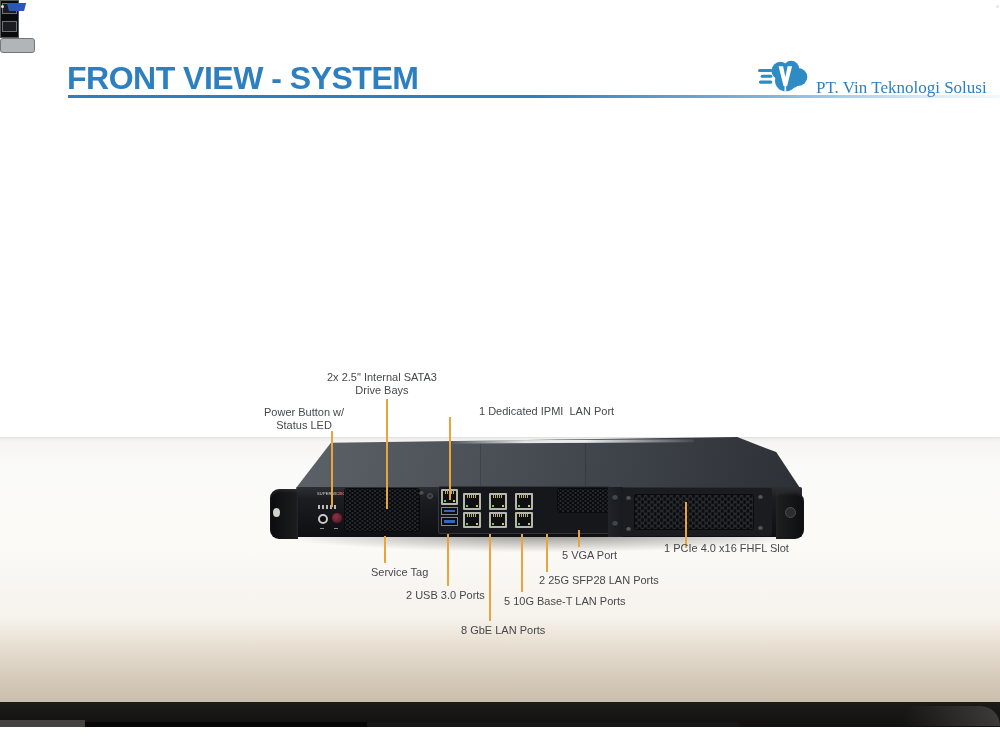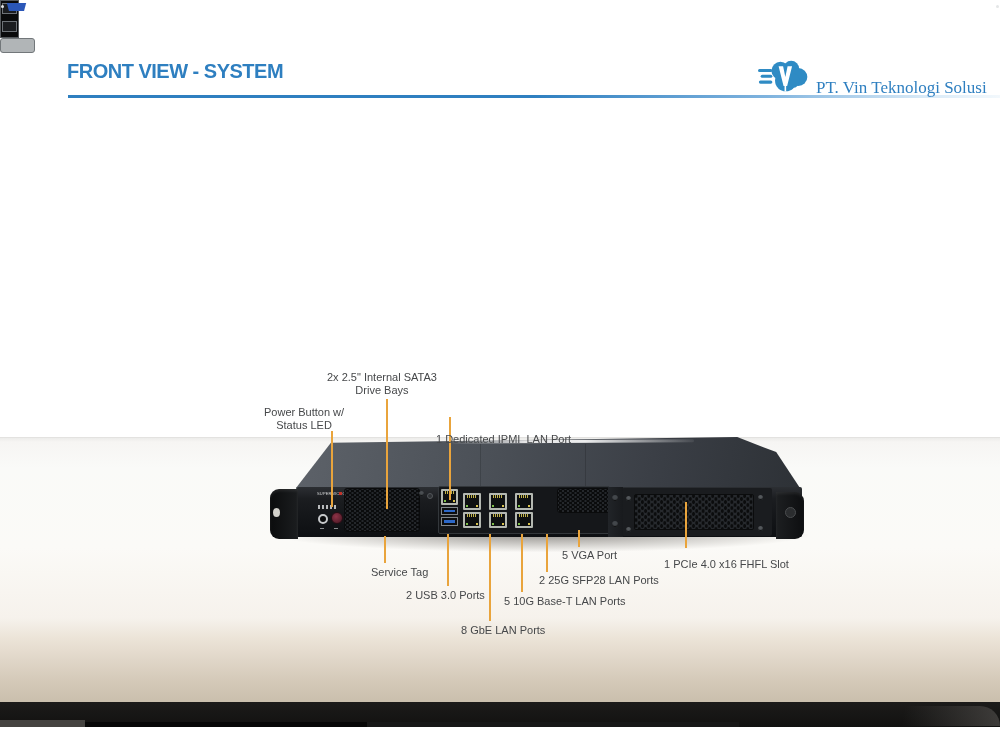--- a/index.html
+++ b/index.html
@@ -4,21 +4,21 @@
 <style>
   html,body{margin:0;padding:0;}
   body{
     width:1000px;height:750px;position:relative;overflow:hidden;
     background:#ffffff;font-family:"Liberation Sans",sans-serif;
   }
   .abs{position:absolute;}
 
   
   .title{
-    left:67px;top:60px;font-size:20px;font-weight:bold;letter-spacing:-.5px;
+    left:67px;top:60px;font-size:32px;font-weight:bold;letter-spacing:-.5px;
     color:#2e7fc0;white-space:pre;
   }
   .title-rule{
     left:68px;top:95px;width:932px;height:3px;
     background:linear-gradient(to right,#2e7fc0 0%,#2e7fc0 50%,#7fb3de 75%,#d9eaf7 92%,#f2f8fc 100%);
   }
   .logo{left:758px;top:56px;width:238px;height:42px;display:flex;align-items:flex-end;}
   .logo-text{
     font-family:"Liberation Serif",serif;font-size:17px;color:#2e7fc0;
     margin-left:6px;white-space:pre;
@@ -174,28 +174,28 @@
   .ld-vga{left:578px;top:530px;height:17px;}
   .ld-pcie{left:685px;top:502px;height:46px;}
 
   .co{
     position:absolute;z-index:31;color:#46484a;font-size:11px;line-height:13px;
     text-align:center;white-space:pre-line;
   }
   .co-one{white-space:pre;}
   .co-drive{left:327px;top:371px;}
   .co-power{left:264px;top:406px;}
-  .co-ipmi{left:436px;top:405px;margin-top:28px;}
+  .co-ipmi{left:479px;top:405px;}
   .co-service{left:351px;top:566px;margin-left:20px;}
   .co-usb{left:406px;top:589px;}
   .co-gbe{left:461px;top:624px;}
   .co-10g{left:504px;top:595px;}
   .co-sfp{left:539px;top:574px;}
   .co-vga{left:562px;top:549px;}
-  .co-pcie{left:664px;top:558px;}
+  .co-pcie{left:664px;top:542px;}
 </style>
 </head>
 <body>
 
 <div class="abs title">FRONT VIEW - SYSTEM</div>
 <div class="abs title-rule"></div>
 
 <div class="abs logo">
   <svg width="52" height="42" viewBox="0 0 58 44">
     <g fill="#2f8bc4">

